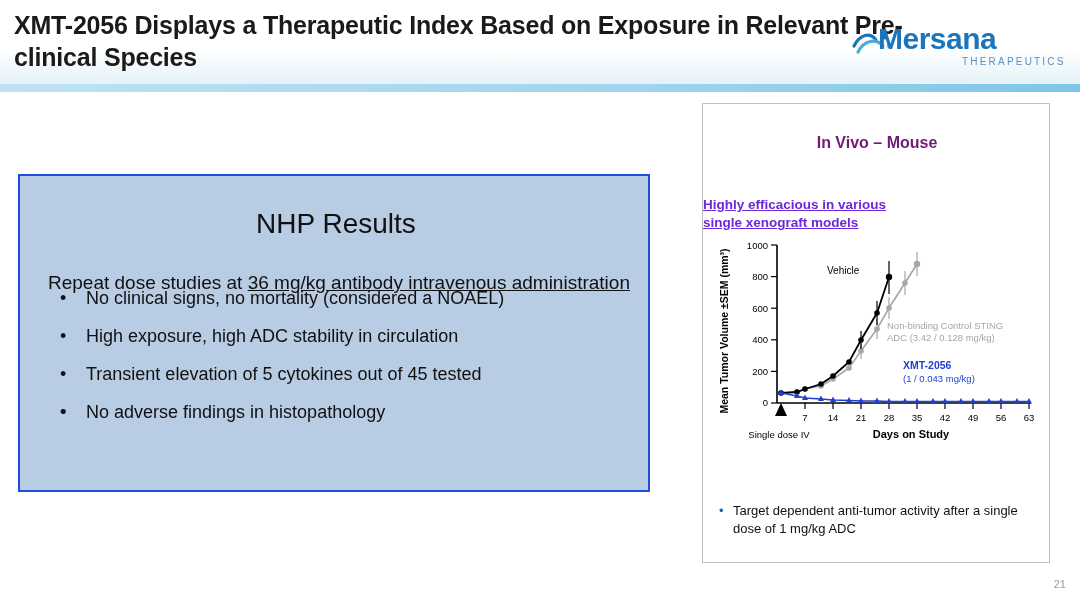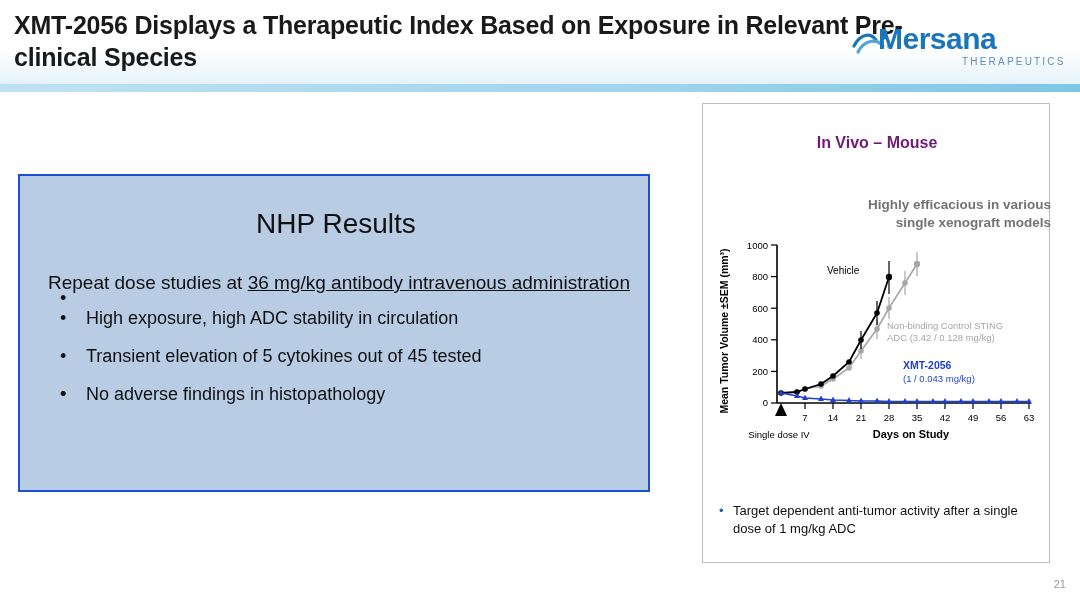--- a/index.html
+++ b/index.html
@@ -135,25 +135,26 @@
     text-align: center;
     font-size: 16px;
     font-weight: bold;
     color: #701a75;
     margin-top: 16px;
   }
   .invivo-sub {
     position: absolute;
     left: 0; top: 92px;
     width: 348px;
-    text-align: right;
+    text-align: left;
     font-size: 13.5px;
     font-weight: bold;
     line-height: 1.35;
-    color: #737373;
+    color: #6d28d9;
+    text-decoration: underline;
   }
 
   
   .chart-wrap {
     position: absolute;
     left: 8px; top: 135px;
     width: 336px; height: 245px;
   }
   .chart-svg { display: block; }
 
@@ -206,20 +207,21 @@
   </div>
 
   <div class="nhp-box">
     <div class="nhp-title">NHP Results</div>
     <div class="nhp-lead">
       <span>Repeat dose studies at </span><u>36 mg/kg antibody intravenous administration</u>
     </div>
     <div class="bullets">
       <div class="bullet">
         <span class="dot">•</span>
+        <span>No clinical signs, no mortality (considered a NOAEL)</span>
       </div>
       <div class="bullet">
         <span class="dot">•</span>
         <span>High exposure, high ADC stability in circulation</span>
       </div>
       <div class="bullet">
         <span class="dot">•</span>
         <span>Transient elevation of 5 cytokines out of 45 tested</span>
       </div>
       <div class="bullet">

